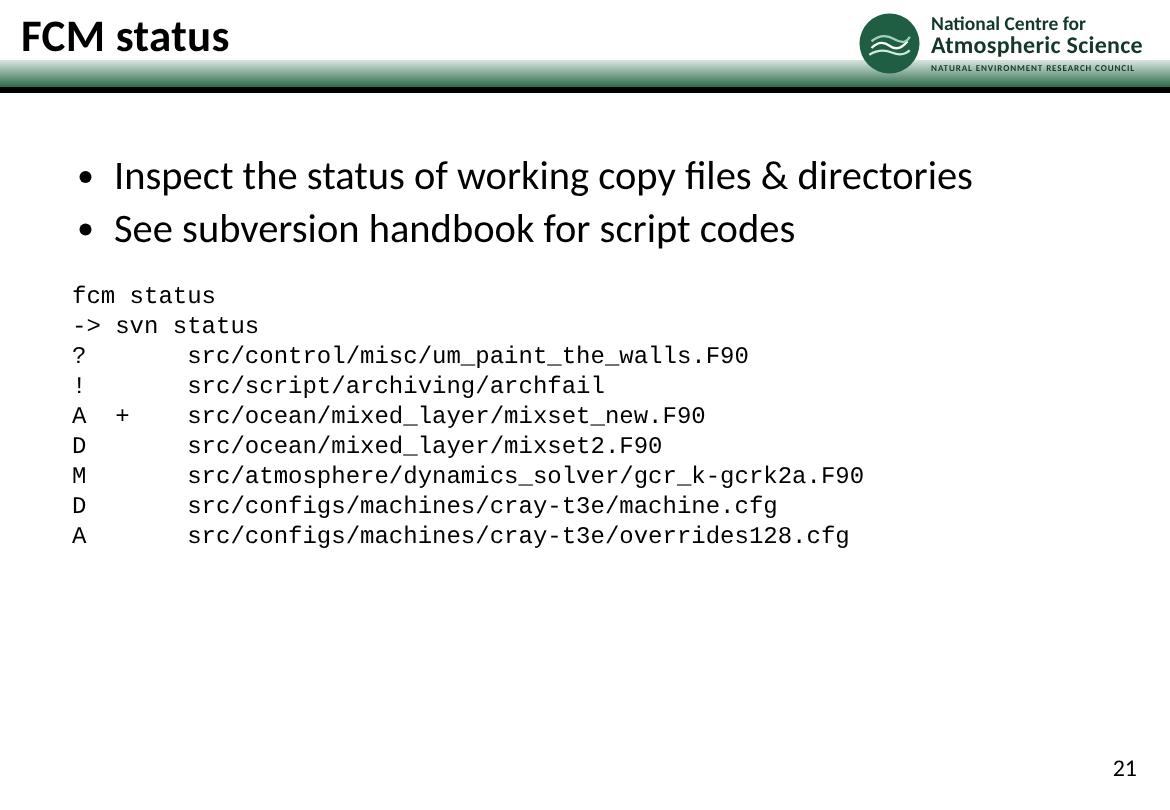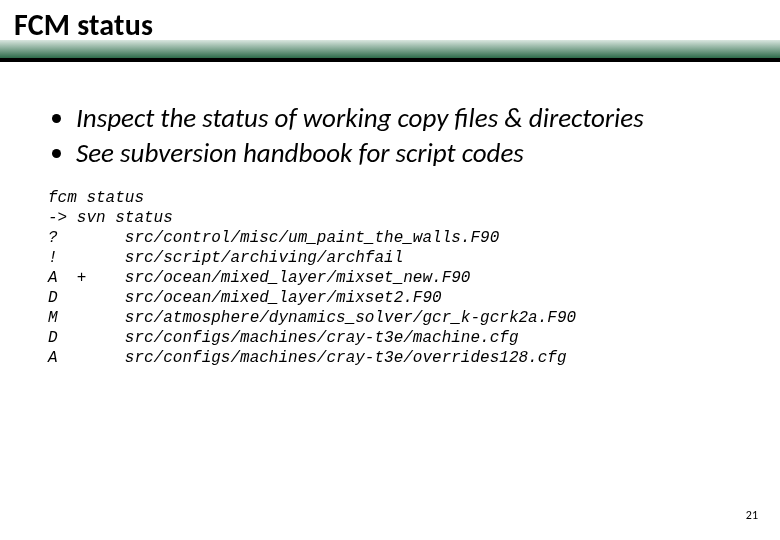--- a/index.html
+++ b/index.html
@@ -57,21 +57,20 @@
     justify-content: center;
   }
   .logo-mark svg { width: 30px; height: 30px; }
   .logo-text { display: flex; flex-direction: column; line-height: 1; }
   .logo-line1 { font-size: 13px; font-weight: 700; color: #13382a; }
   .logo-line2 { font-size: 16px; font-weight: 700; color: #13382a; letter-spacing: 0.2px; }
   .logo-sub  { font-size: 6px; font-weight: 700; color: #13382a; letter-spacing: 0.6px; margin-top: 3px; }
 
   .content {
     padding: 40px 38px 0 48px;
-    font-style: italic;
   }
   ul.bullets {
     margin: 0;
     padding: 0 0 0 28px;
     list-style: disc;
   }
   ul.bullets li {
     font-size: 27px;
     line-height: 1.22;
     color: #000;
@@ -85,29 +84,44 @@
     font-size: 16px;
     line-height: 1.25;
     white-space: pre;
     color: #000;
   }
 
   .pagenum {
     position: absolute;
     right: 22px;
     bottom: 18px;
-    font-size: 12px;
+    font-size: 16px;
     color: #000;
   }
 </style>
 </head>
 <body>
 
 <div class="header">
   <div class="slide-title">FCM status</div>
+  <div class="logo">
+    <div class="logo-mark">
+      <svg viewBox="0 0 40 40" aria-hidden="true">
+        <circle cx="20" cy="20" r="18" fill="#1f5e42"></circle>
+        <path d="M4 24 Q12 16 20 22 T36 18" stroke="#ffffff" stroke-width="2" fill="none"></path>
+        <path d="M4 18 Q14 10 24 16 T38 14" stroke="#9fd4bb" stroke-width="2" fill="none"></path>
+        <path d="M2 30 Q12 24 22 28 T38 26" stroke="#cfe9dc" stroke-width="2" fill="none"></path>
+      </svg>
+    </div>
+    <div class="logo-text">
+      <span class="logo-line1">National Centre for</span>
+      <span class="logo-line2">Atmospheric Science</span>
+      <span class="logo-sub">NATURAL ENVIRONMENT RESEARCH COUNCIL</span>
+    </div>
+  </div>
 </div>
 
 <div class="content">
   <ul class="bullets">
     <li>Inspect the status of working copy files &amp; directories</li>
     <li>See subversion handbook for script codes</li>
   </ul>
 
   <pre class="code" id="code-block">fcm status
 -&gt; svn status

